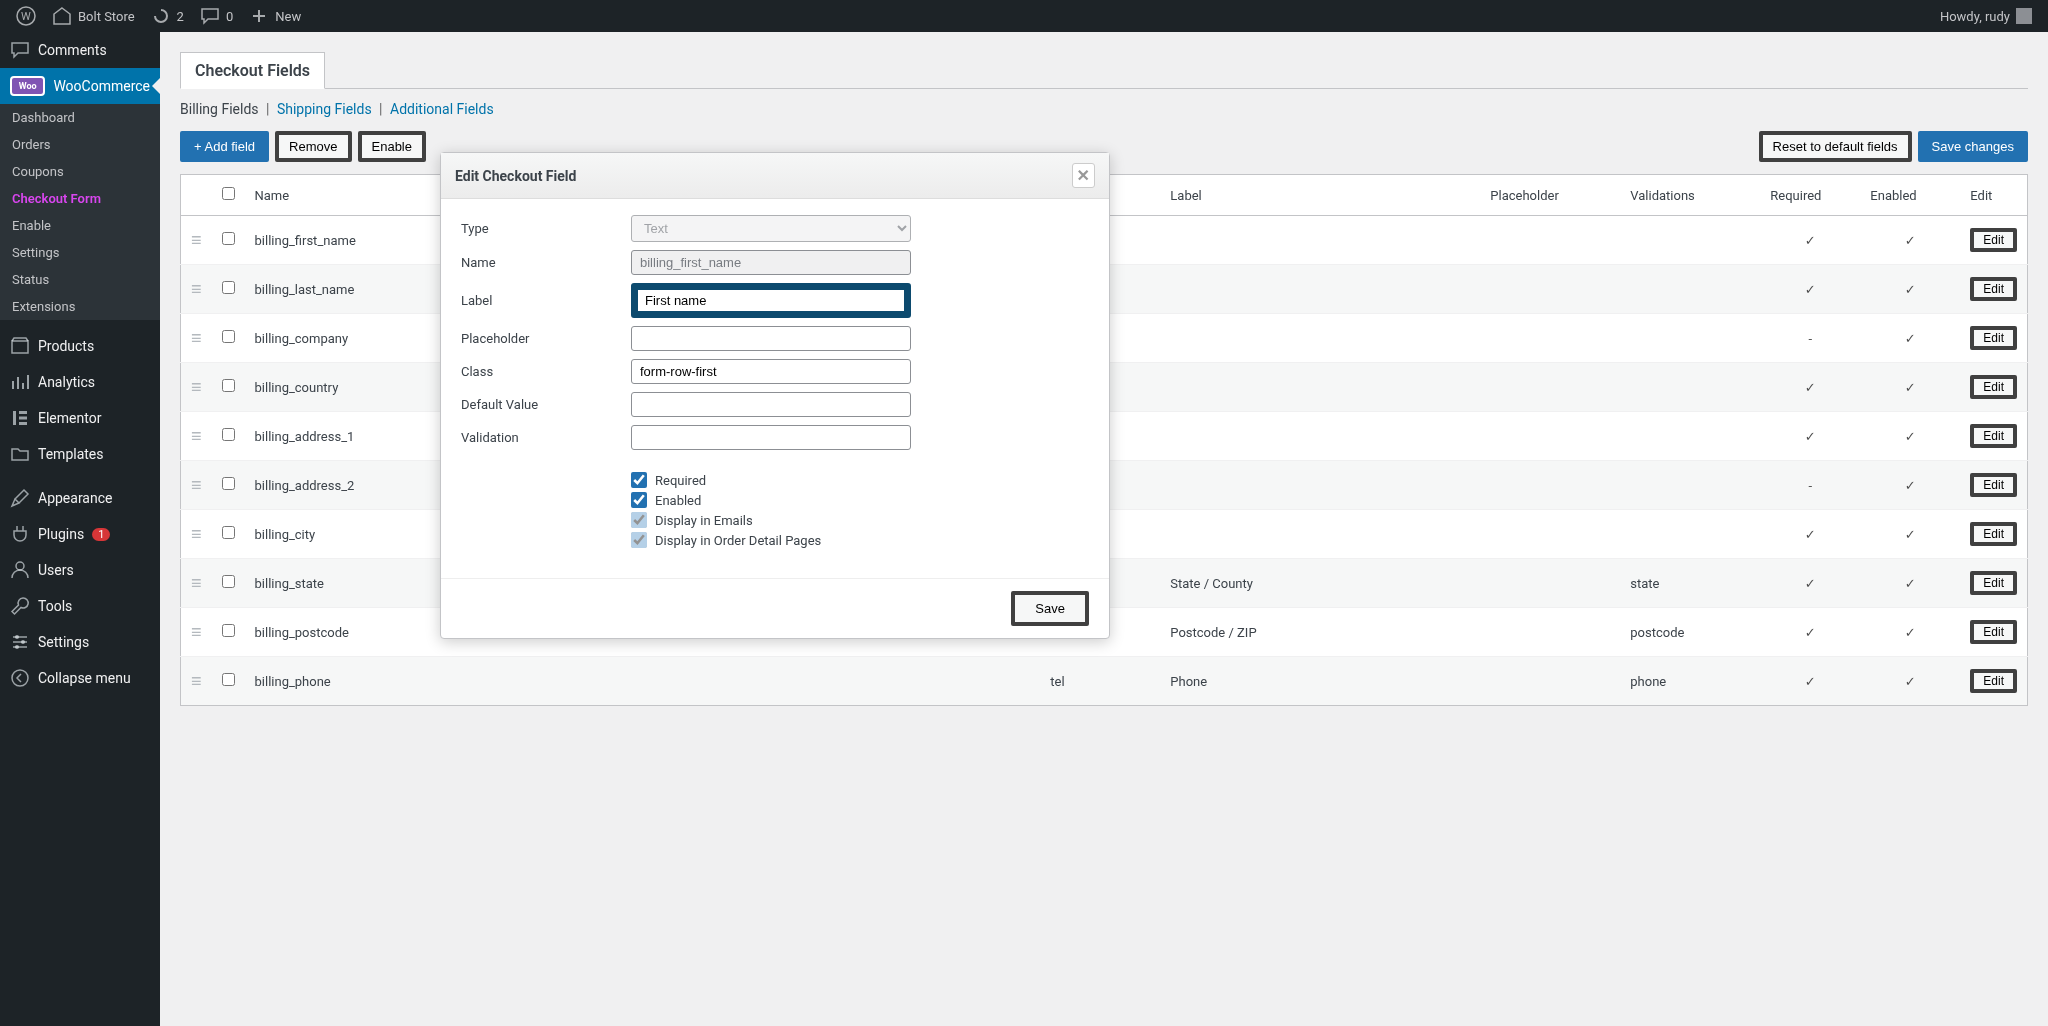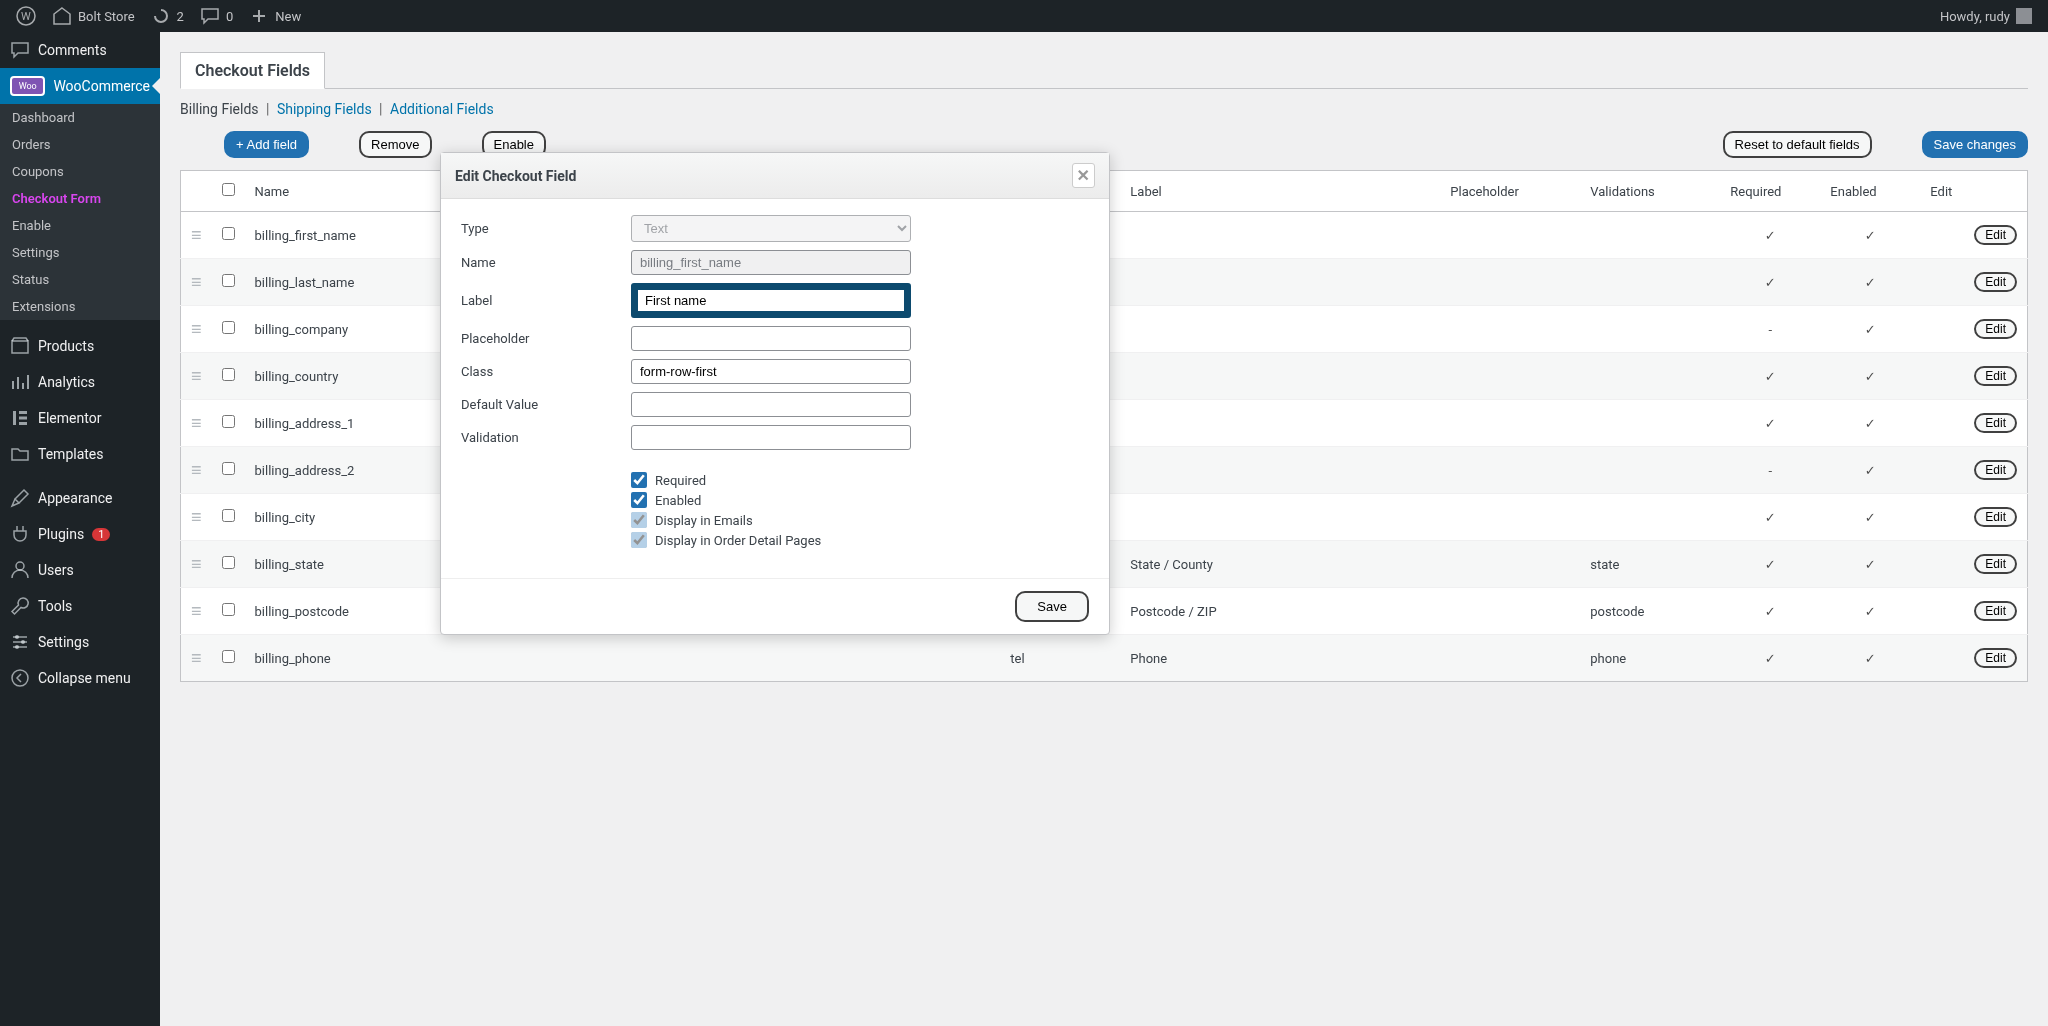--- a/index.html
+++ b/index.html
@@ -30,21 +30,21 @@
 .nav-tab-wrapper { border-bottom: 1px solid #c3c4c7; margin-bottom: 12px; }
 .nav-tab { display: inline-block; padding: 8px 14px; background: #f0f0f1; border: 1px solid #c3c4c7; margin-bottom: -1px; font-size: 16px; font-weight: 600; }
 .nav-tab.active { background: #fff; border-bottom-color: #fff; }
 
 .sub-tabs { margin-bottom: 14px; font-size: 14px; }
 .sub-tabs strong { font-weight: 400; }
 .sub-tabs a { color: #0073aa; text-decoration: none; }
 .sep { color: #666; margin: 0 4px; }
 
 
-.btn { padding: 4px 10px; border: 2px solid #404040; background: #f6f7f7; border-radius: 10px; cursor: pointer; font-size: 13px; margin-left: 44px; }
+.btn { padding: 4px 10px; border: 4px solid #404040; background: #f6f7f7; border-radius: 2px; cursor: pointer; font-size: 13px; }
 .btn-primary { background: #2271b1; border-color: #2271b1; color: #fff; }
 .btn-sm { padding: 1px 9px; font-size: 12px; }
 
 .toolbar { display: flex; justify-content: space-between; margin-bottom: 12px; }
 .toolbar-group { display: flex; gap: 6px; }
 
 
 table.widefat { width: 100%; border-collapse: collapse; background: #fff; border: 1px solid #c3c4c7; }
 table.widefat th { text-align: left; padding: 12px 10px; font-weight: 400; background: #fff; border-bottom: 1px solid #c3c4c7; }
 table.widefat td { padding: 12px 10px; border-top: 1px solid #f0f0f1; vertical-align: middle; }
@@ -61,21 +61,21 @@
 .form-row { display: flex; align-items: center; margin-bottom: 8px; }
 .form-row label { width: 170px; }
 .form-row input[type=text], .form-row select { width: 280px; padding: 4px 8px; border: 1px solid #8c8f94; border-radius: 3px; font-size: 13px; }
 .form-row input.focused { border: 7px solid #0c4a6e; outline: none; padding: 3px 7px; }
 .form-row input[disabled] { background: #f0f0f1; color:#787c82; }
 .form-row select[disabled] { background: #f0f0f1; color:#787c82;padding-left:8px; }
 .cb-row { display: flex; align-items: center; gap: 8px; margin: 4px 0 4px 170px; }
 .cb-row input[type=checkbox] { width: 16px; height: 16px; accent-color: #2271b1; }
 .cb-row.disabled input[type=checkbox] { opacity: 0.55; accent-color: #7aaad4; }
 .modal-footer { padding: 12px 20px; text-align: right; border-top: 1px solid #eee; margin-top: 10px; }
-.woo-icon { width: 44px; height: 20px; background: #7f54b3; border: 2px solid #fff; border-radius: 4px; display: inline-flex; align-items: center; justify-content: center; font-size: 9px; font-weight: 400; color: #fff; }
+.woo-icon { width: 44px; height: 20px; background: #7f54b3; border: 2px solid #fff; border-radius: 4px; display: inline-flex; align-items: center; justify-content: center; font-size: 9px; font-weight: 700; color: #fff; }
 </style>
 </head>
 <body>
 
 <div class="admin-bar">
   <div class="admin-bar-left">
     <div class="admin-bar-item">
         <svg viewBox="0 0 20 20">
           <circle cx="10" cy="10" r="9" fill="none" stroke="#a7aaad" stroke-width="1.5"></circle>
           <text x="10" y="14" text-anchor="middle" font-size="11" fill="#a7aaad">W</text>

